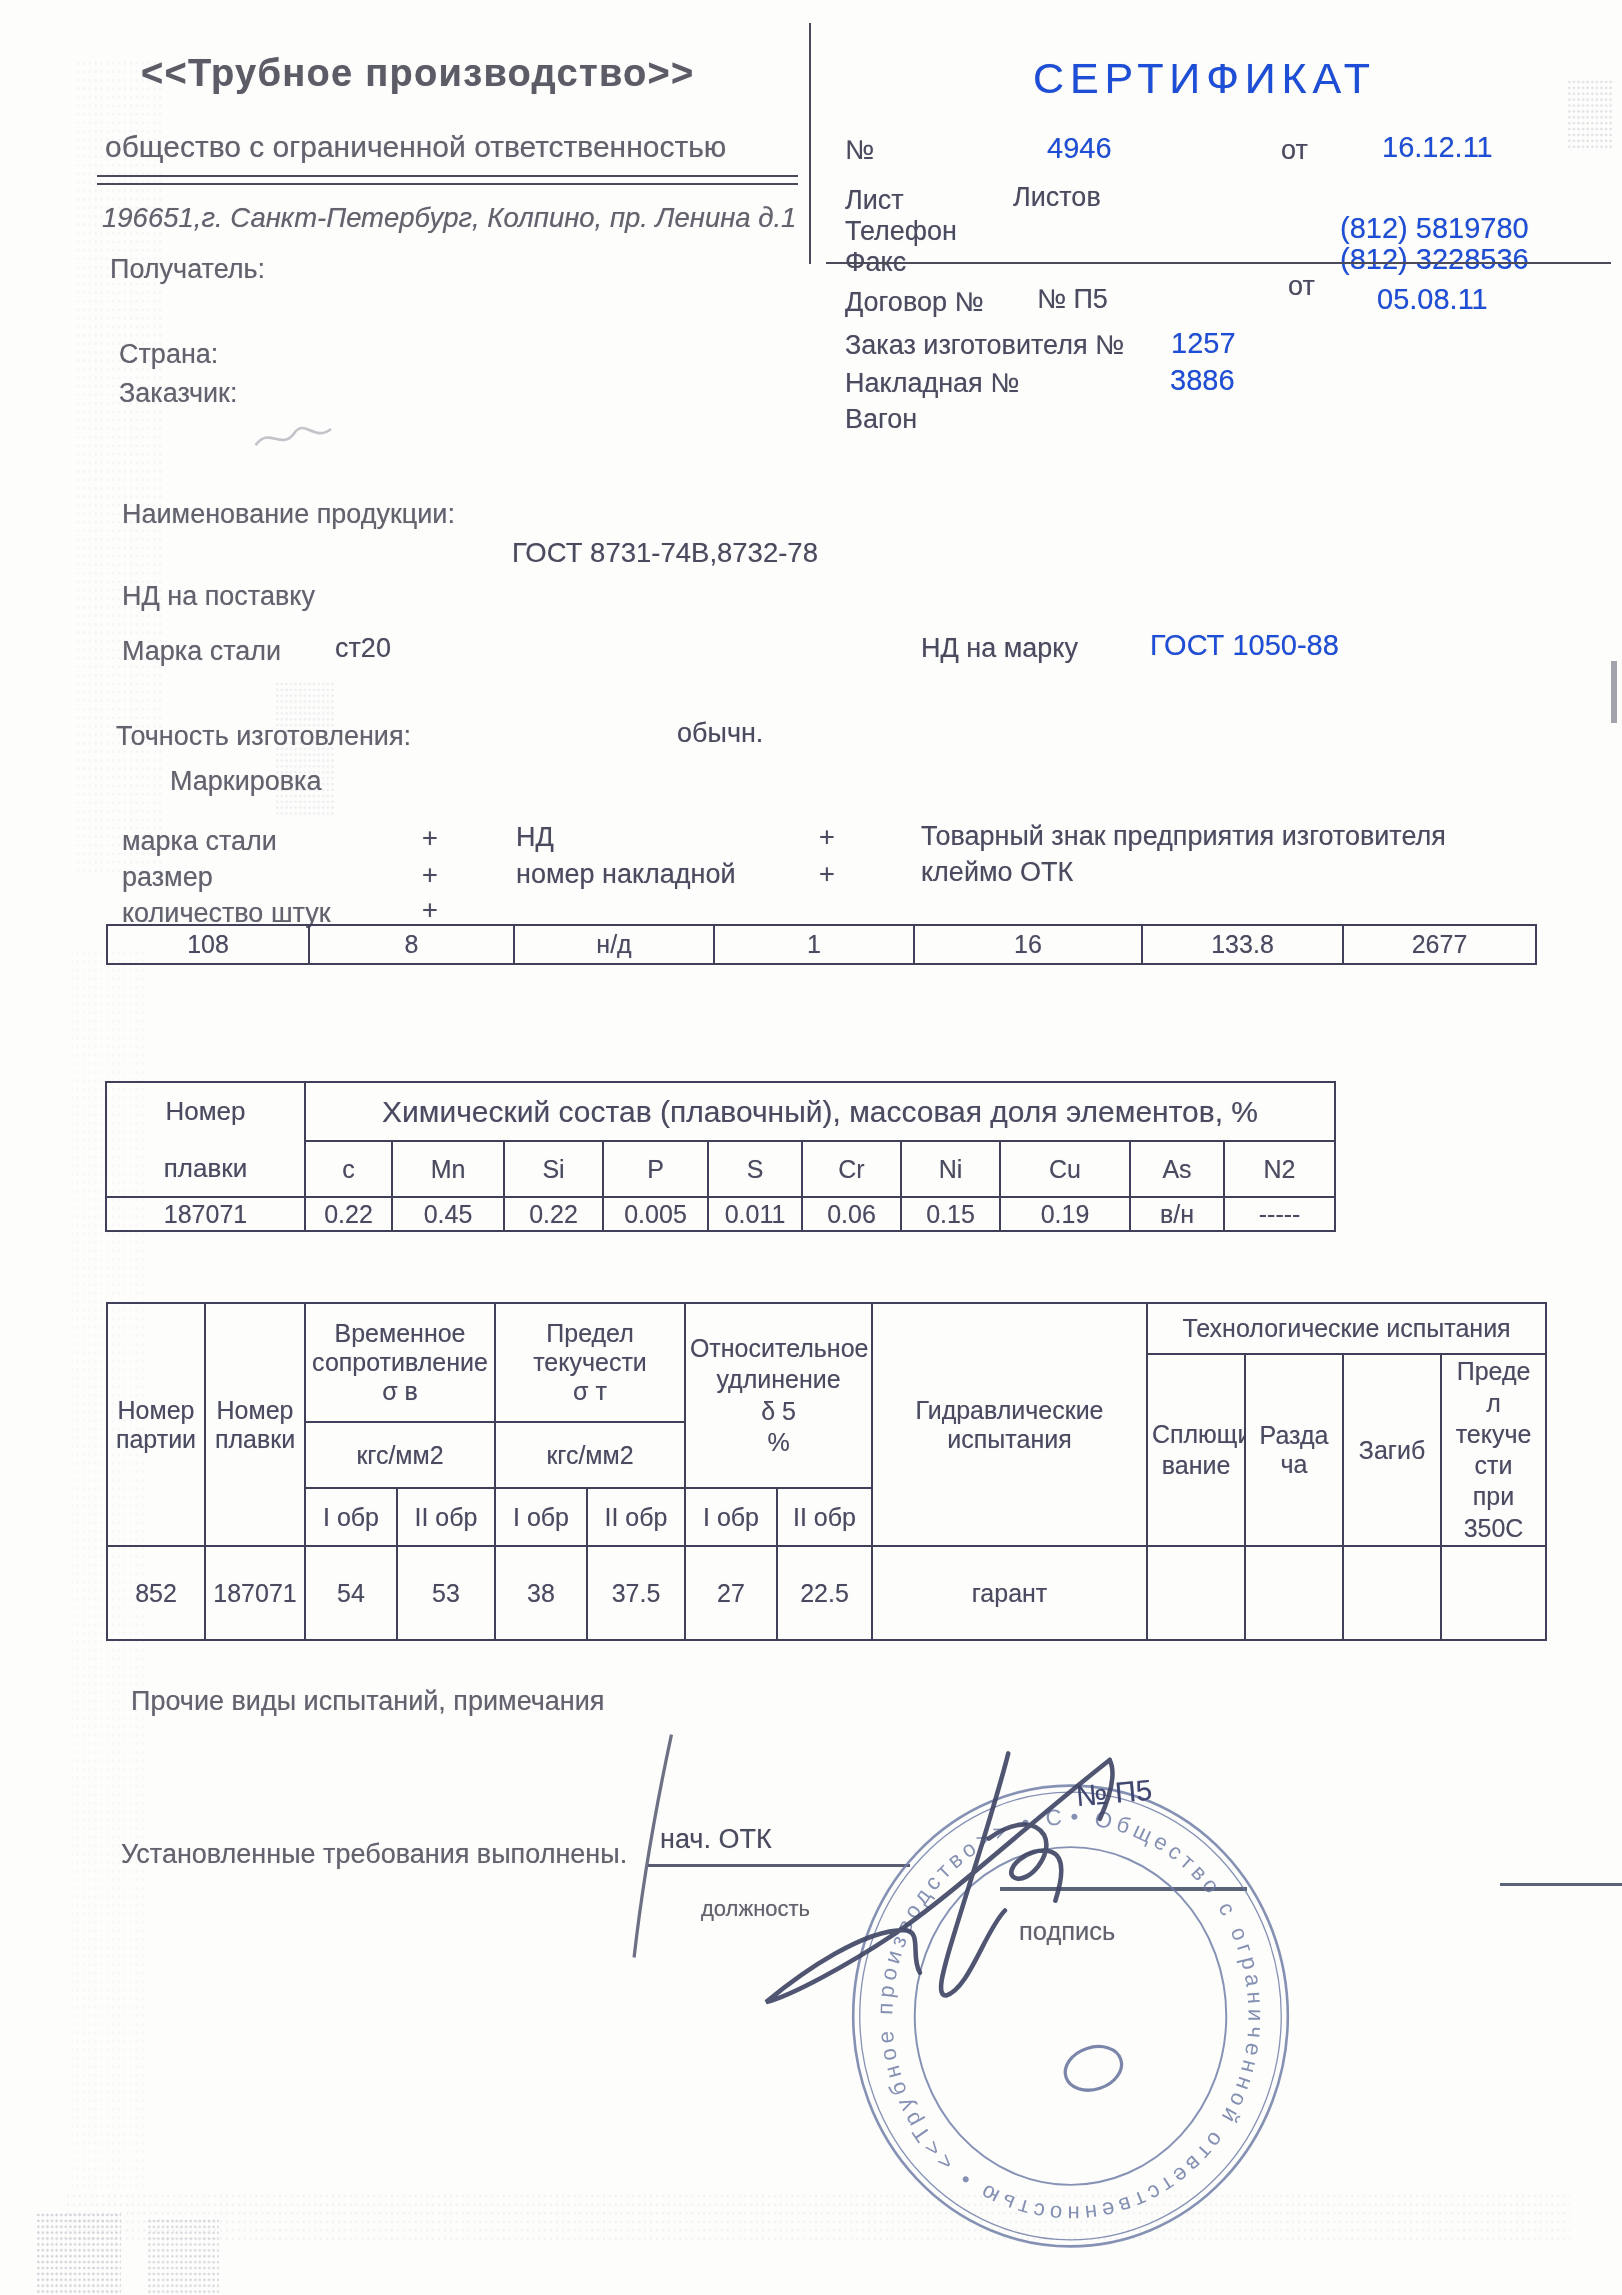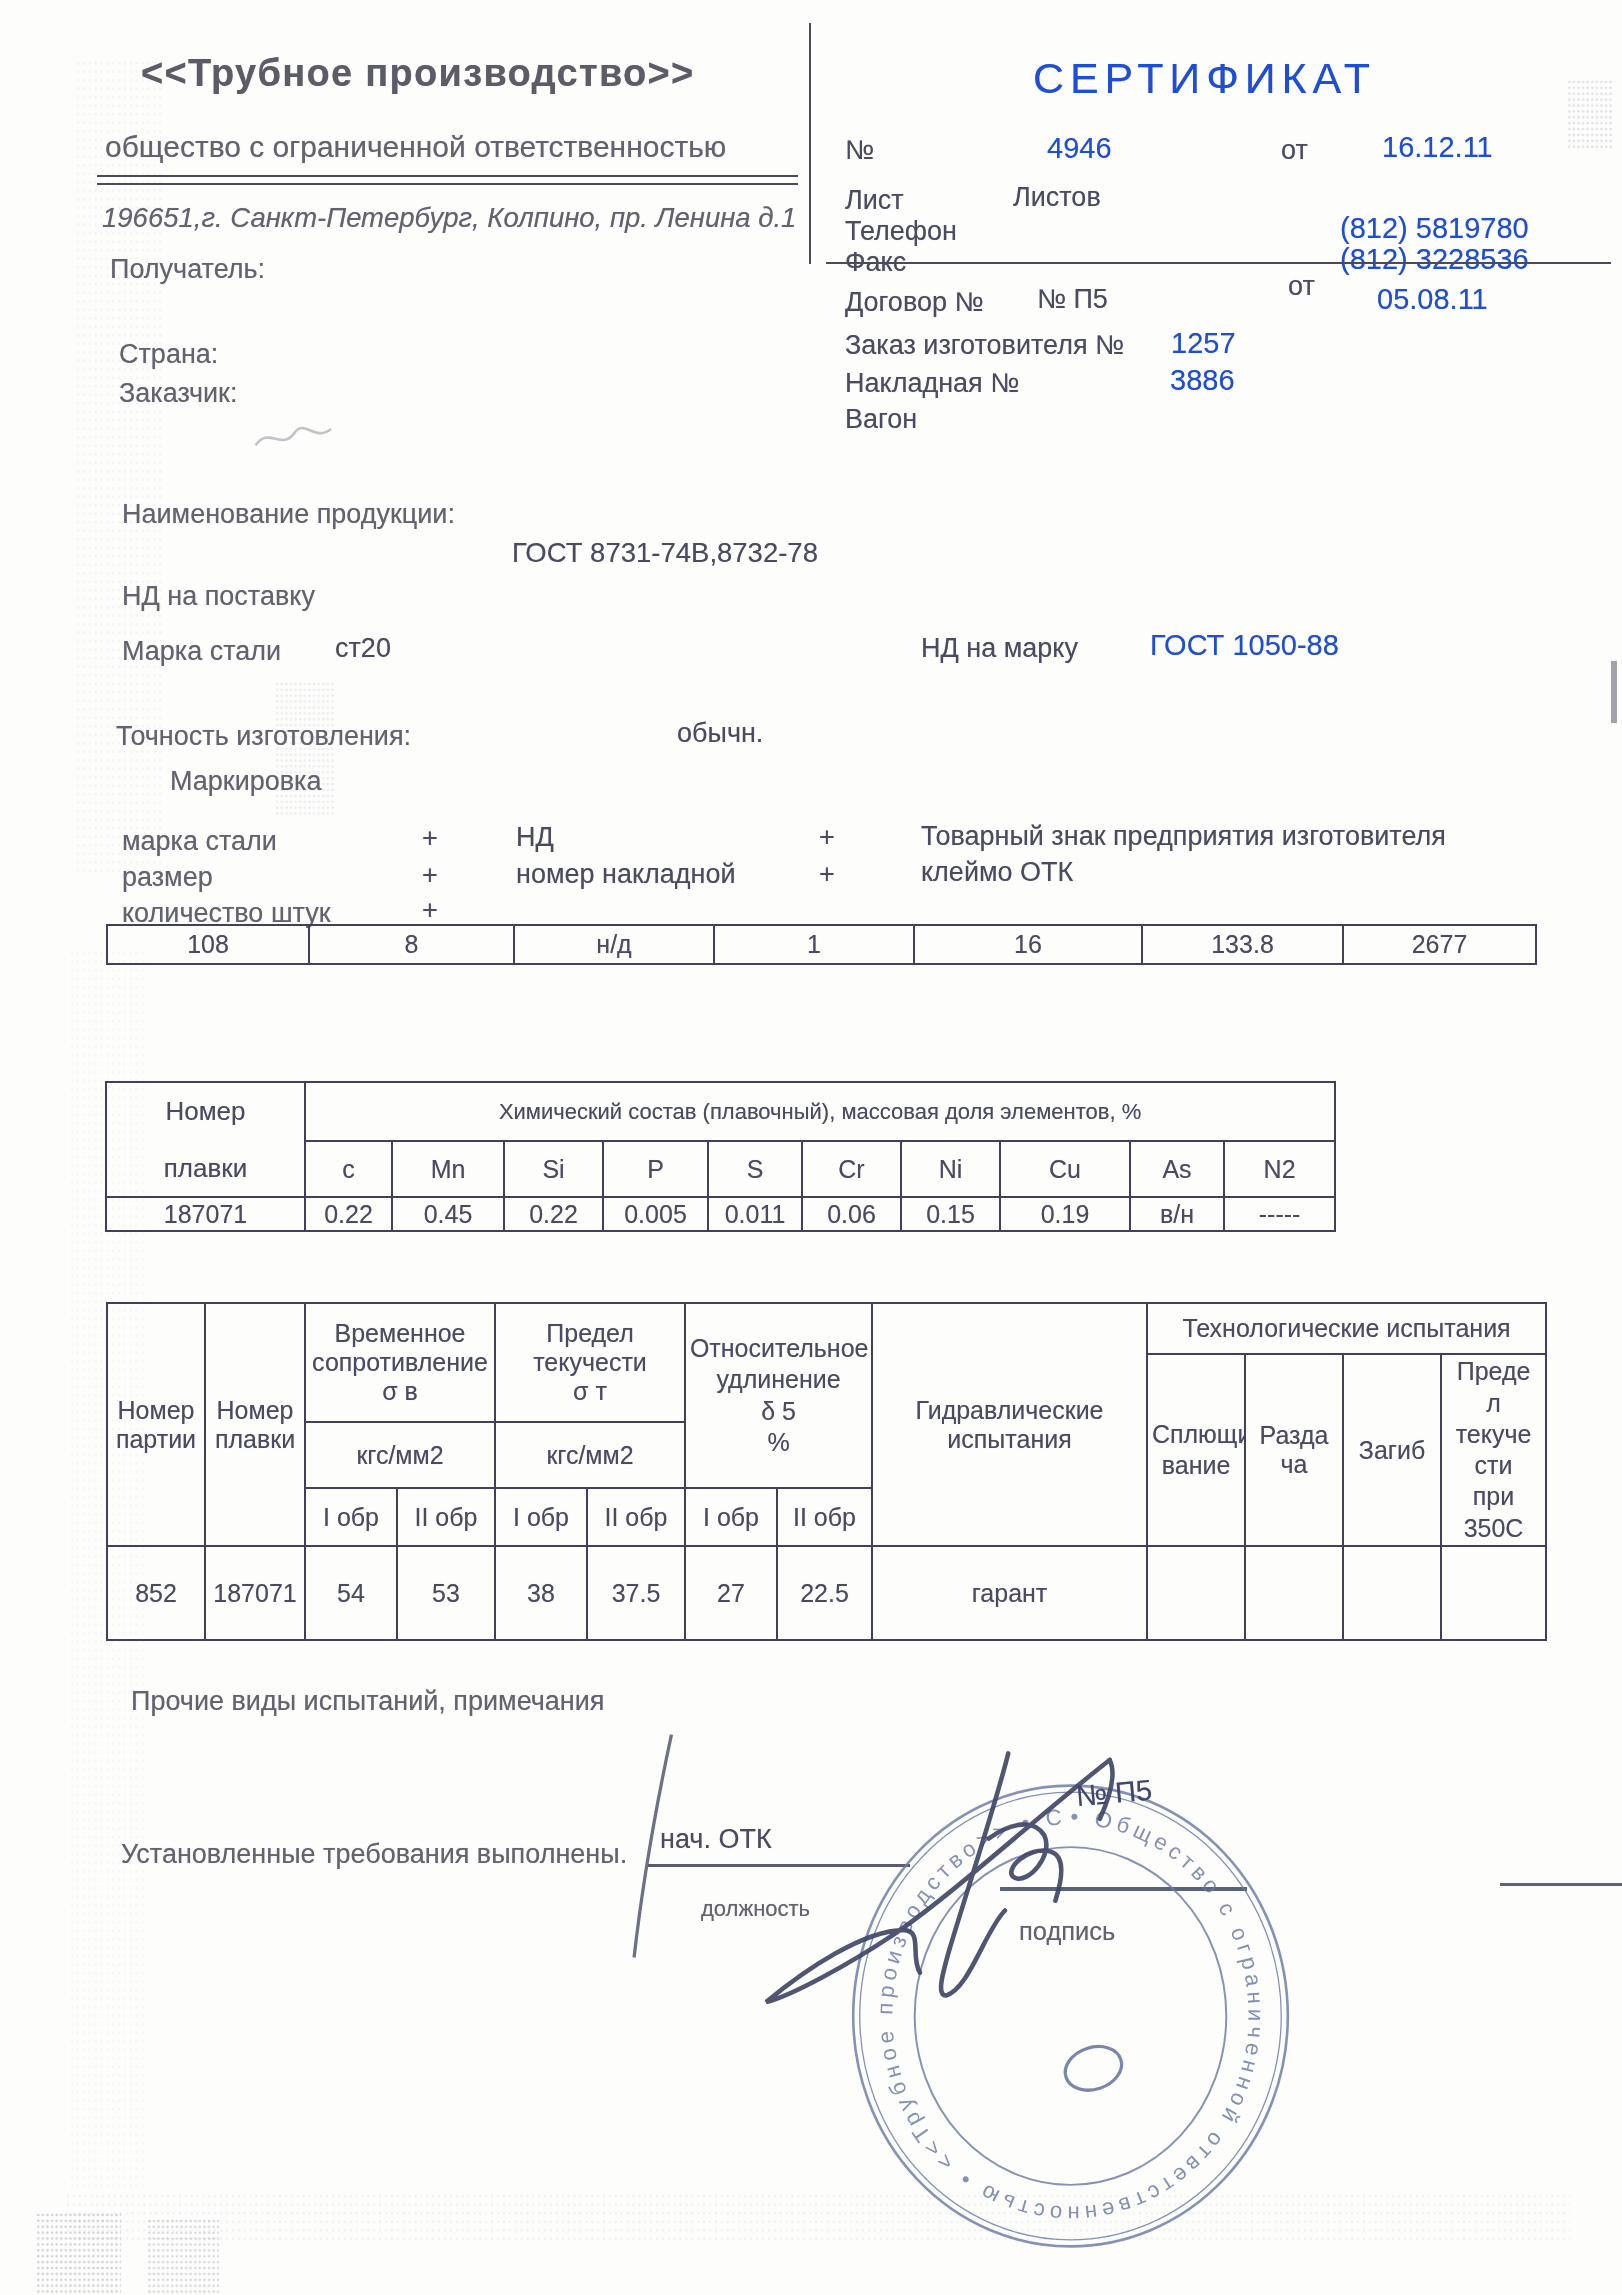--- a/index.html
+++ b/index.html
@@ -147,21 +147,21 @@
         <col style="width:99px">
         <col style="width:130px">
         <col style="width:94px">
         <col style="width:111px">
       </colgroup>
     <tbody>
         <tr style="height:59px;">
       <td rowspan="2" class="pre soft" style="font-size:26px;line-height:1.1;">Номер
 
 плавки</td>
-      <td colspan="10" style="font-size:22px;">Химический состав (плавочный), массовая доля элементов, %</td>
+      <td colspan="10" style="font-size:30px;">Химический состав (плавочный), массовая доля элементов, %</td>
     </tr>
     <tr style="height:56px;">
       <td>с</td>
       <td>Mn</td>
       <td>Si</td>
       <td>P</td>
       <td>S</td>
       <td>Cr</td>
       <td>Ni</td>
       <td>Cu</td>

